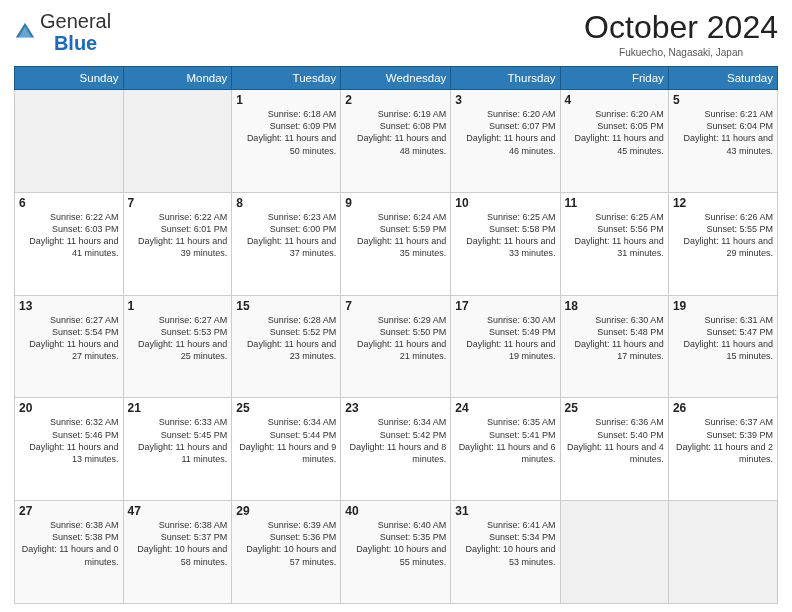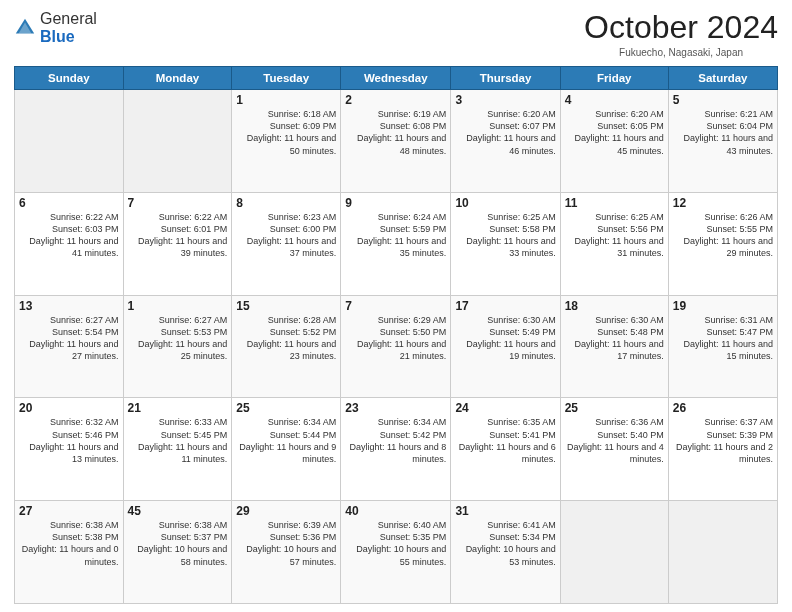--- a/index.html
+++ b/index.html
@@ -23,22 +23,23 @@
       justify-content: space-between;
       align-items: flex-start;
       margin-bottom: 8px;
     }
     .logo {
       display: flex;
       align-items: center;
       gap: 4px;
     }
     .logo-text {
-      font-size: 16px;
+      font-size: 20px;
       line-height: 1.1;
+      text-align: center;
     }
     .logo-general { color: #333; font-weight: normal; }
     .logo-blue { color: #1a6abf; font-weight: bold; }
     .logo-icon {
       width: 22px;
       height: 22px;
     }
     .title-block {
       text-align: center;
     }
@@ -55,23 +56,23 @@
     }
     .calendar {
       width: 100%;
       border-collapse: collapse;
       flex: 1;
     }
     .calendar thead th {
       background: #2c7bb6;
       color: #fff;
       font-size: 11.5px;
-      font-weight: bold;
+      font-weight: normal;
       padding: 5px 4px;
-      text-align: center;
+      text-align: right;
       border: 1px solid #1a5a8a;
     }
     .calendar tbody td {
       border: 1px solid #ccc;
       vertical-align: top;
       padding: 3px 4px;
       font-size: 9.5px;
       color: #333;
       width: 113px;
       height: 86px;
@@ -244,21 +245,21 @@
             <span class="day-number">26</span>
             <div class="day-info">Sunrise: 6:37 AM<br>Sunset: 5:39 PM<br>Daylight: 11 hours and 2 minutes.</div>
           </td>
         </tr>
         <tr>
           <td>
             <span class="day-number">27</span>
             <div class="day-info">Sunrise: 6:38 AM<br>Sunset: 5:38 PM<br>Daylight: 11 hours and 0 minutes.</div>
           </td>
           <td>
-            <span class="day-number">45</span>
+            <span class="day-number">47</span>
             <div class="day-info">Sunrise: 6:38 AM<br>Sunset: 5:37 PM<br>Daylight: 10 hours and 58 minutes.</div>
           </td>
           <td>
             <span class="day-number">29</span>
             <div class="day-info">Sunrise: 6:39 AM<br>Sunset: 5:36 PM<br>Daylight: 10 hours and 57 minutes.</div>
           </td>
           <td>
             <span class="day-number">40</span>
             <div class="day-info">Sunrise: 6:40 AM<br>Sunset: 5:35 PM<br>Daylight: 10 hours and 55 minutes.</div>
           </td>

